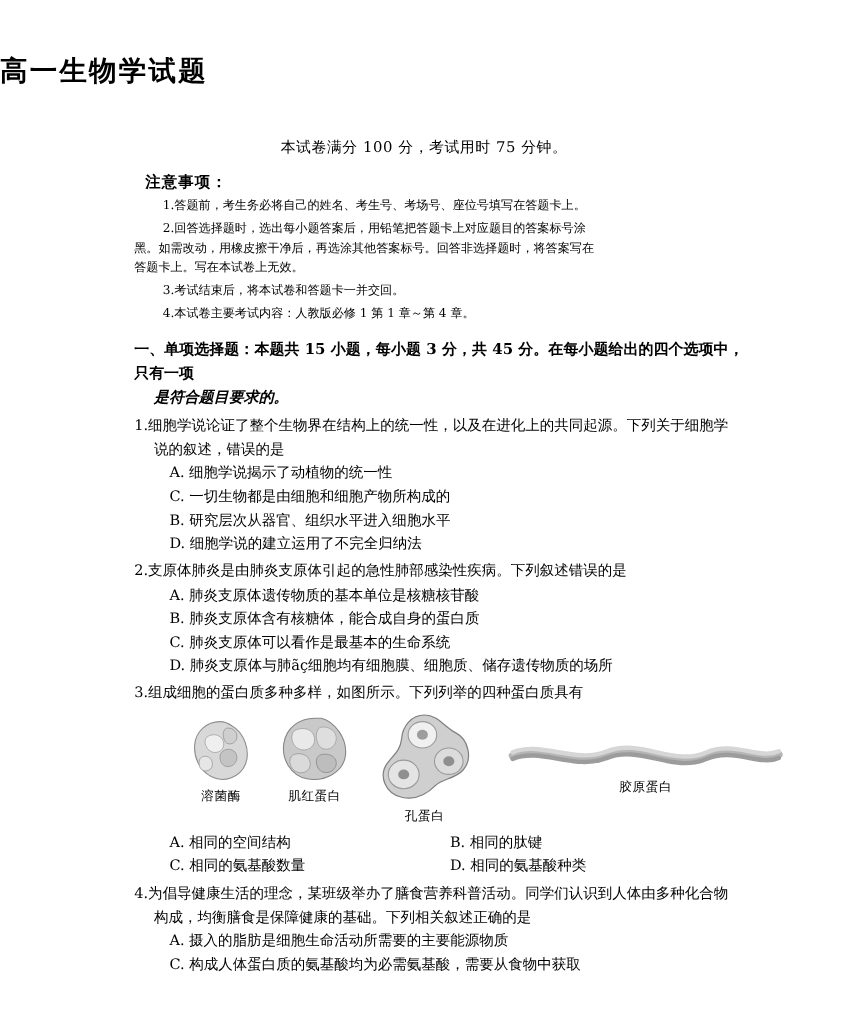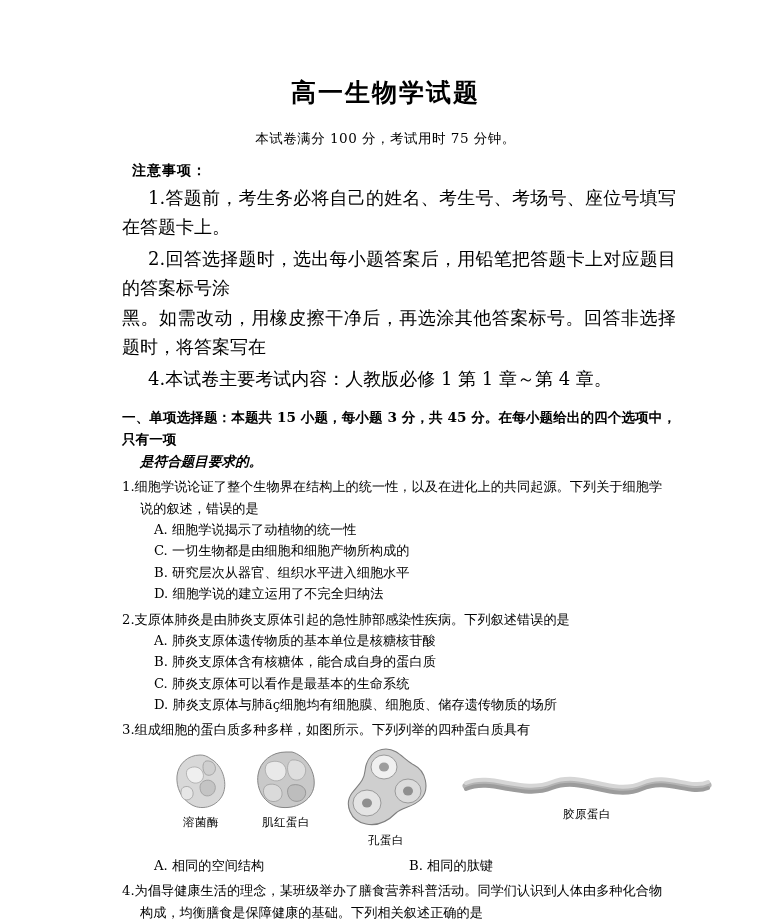--- a/index.html
+++ b/index.html
@@ -16,45 +16,45 @@
     overflow: hidden;
   }
   .page {
     position: relative;
     width: 771px;
     height: 923px;
     padding: 0;
     box-sizing: border-box;
   }
   .title {
-    text-align: center;
+    text-align: left;
     font-size: 25px;
     font-weight: bold;
     letter-spacing: 2px;
-    margin-top: 76px;
+    margin-top: 48px;
     font-family: "DejaVu Serif", "Liberation Serif", serif;
   }
   .subtitle {
     text-align: center;
     font-size: 13.5px;
-    margin-top: 21px;
+    margin-top: 44px;
     letter-spacing: 0.5px;
   }
   .body-block {
     margin: 0 95px 0 122px;
   }
   .notice-head {
     font-size: 14px;
     font-weight: bold;
     margin-top: 14px;
     margin-left: 10px;
     letter-spacing: 1px;
   }
   .notice-item {
-    font-size: 18px;
+    font-size: 11px;
     line-height: 1.62;
     text-indent: 26px;
     margin-top: 3px;
     text-align: justify;
   }
   .notice-item.cont {
     text-indent: 0;
     margin-top: 0;
   }
   .section-head {
@@ -136,20 +136,22 @@
 
   <div class="subtitle">本试卷满分 100 分，考试用时 75 分钟。</div>
 
   <div class="body-block">
 
     <div class="notice-head">注意事项：</div>
 
     <div class="notice-item">1.答题前，考生务必将自己的姓名、考生号、考场号、座位号填写在答题卡上。</div>
     <div class="notice-item">2.回答选择题时，选出每小题答案后，用铅笔把答题卡上对应题目的答案标号涂</div>
     <div class="notice-item cont">黑。如需改动，用橡皮擦干净后，再选涂其他答案标号。回答非选择题时，将答案写在</div>
+    <div class="notice-item cont">答题卡上。写在本试卷上无效。</div>
+    <div class="notice-item">3.考试结束后，将本试卷和答题卡一并交回。</div>
     <div class="notice-item">4.本试卷主要考试内容：人教版必修 1 第 1 章～第 4 章。</div>
 
     <div class="section-head">
       <span>一、单项选择题：本题共 15 小题，每小题 3 分，共 45 分。在每小题给出的四个选项中，只有一项</span>
       <span class="sub">是符合题目要求的。</span>
     </div>
 
     <div class="q">
       <div class="q-stem">1.细胞学说论证了整个生物界在结构上的统一性，以及在进化上的共同起源。下列关于细胞学</div>
       <div class="q-cont">说的叙述，错误的是</div>
@@ -215,25 +217,30 @@
           </svg>
           <div class="fig-cap">胶原蛋白</div>
         </div>
 
       </div>
 
       <div class="opt-row">
         <div class="c1">A. 相同的空间结构</div>
         <div class="c2">B. 相同的肽键</div>
       </div>
+      <div class="opt-row">
+        <div class="c1">C. 相同的氨基酸数量</div>
+        <div class="c2">D. 相同的氨基酸种类</div>
+      </div>
     </div>
 
     <div class="q">
       <div class="q-stem">4.为倡导健康生活的理念，某班级举办了膳食营养科普活动。同学们认识到人体由多种化合物</div>
       <div class="q-cont">构成，均衡膳食是保障健康的基础。下列相关叙述正确的是</div>
+      <div class="opt">A. 摄入的脂肪是细胞生命活动所需要的主要能源物质</div>
       <div class="opt">C. 构成人体蛋白质的氨基酸均为必需氨基酸，需要从食物中获取</div>
 
     </div>
 
   </div>
 
   <div class="footer">
     
     
   </div>

